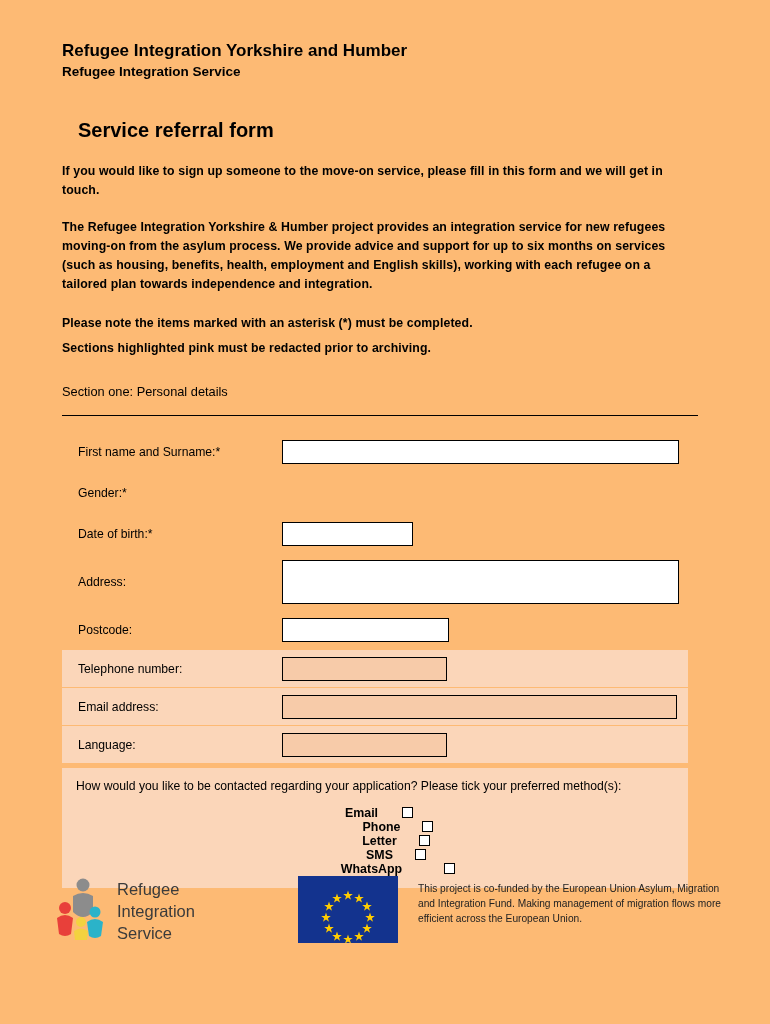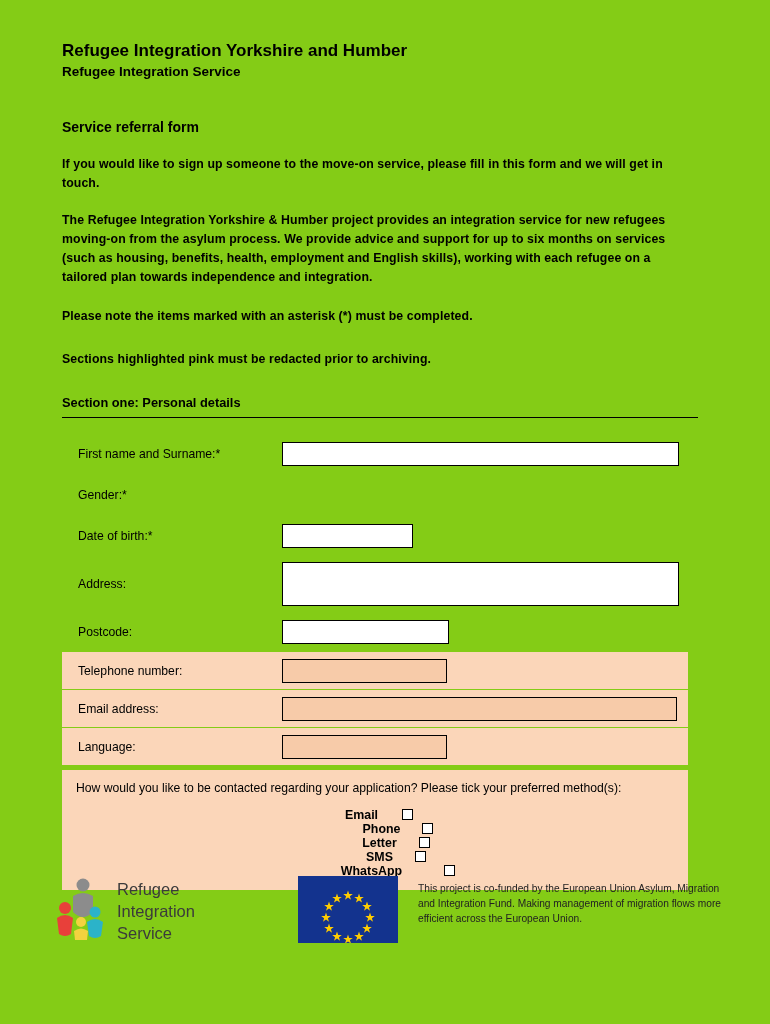--- a/index.html
+++ b/index.html
@@ -13,63 +13,63 @@
     font-family: "Liberation Sans", sans-serif;
     color: #000000;
     position: relative;
     overflow: hidden;
   }
   .page {
     position: absolute;
     left: 0; top: 0;
     width: 770px;
     height: 1024px;
-    background: #84cc16;
+    background: #fdba74;
   }
   .content {
     position: absolute;
     left: 62px;
     top: 40px;
     width: 636px;
   }
   .title {
     font-size: 17px;
     font-weight: bold;
     line-height: 1.25;
     margin: 0;
   }
   .subtitle {
     font-size: 13.5px;
     font-weight: bold;
     margin: 2px 0 0 0;
     line-height: 1.3;
   }
   .form-title {
-    font-size: 14px;
-    font-weight: bold;
-    margin: 38px 0 0 0;
+    font-size: 20px;
+    font-weight: bold;
+    margin: 38px 0 0 16px;
   }
   .para {
     font-size: 12.3px;
     font-weight: bold;
     line-height: 1.55;
     margin: 18px 0 0 0;
     letter-spacing: 0.1px;
   }
   .para.tight {
     margin-top: 20px;
   }
   .para.small-gap {
-    margin-top: 24px;
+    margin-top: 6px;
   }
   .section-head {
     font-size: 12.8px;
-    font-weight: bold;
+    font-weight: normal;
     margin: 26px 0 0 0;
-    padding-bottom: 7px;
+    padding-bottom: 16px;
     border-bottom: 1px solid #000;
     width: 636px;
   }
   .rows {
     margin-top: 16px;
     width: 626px;
     position: relative;
   }
   .row {
     display: flex;

